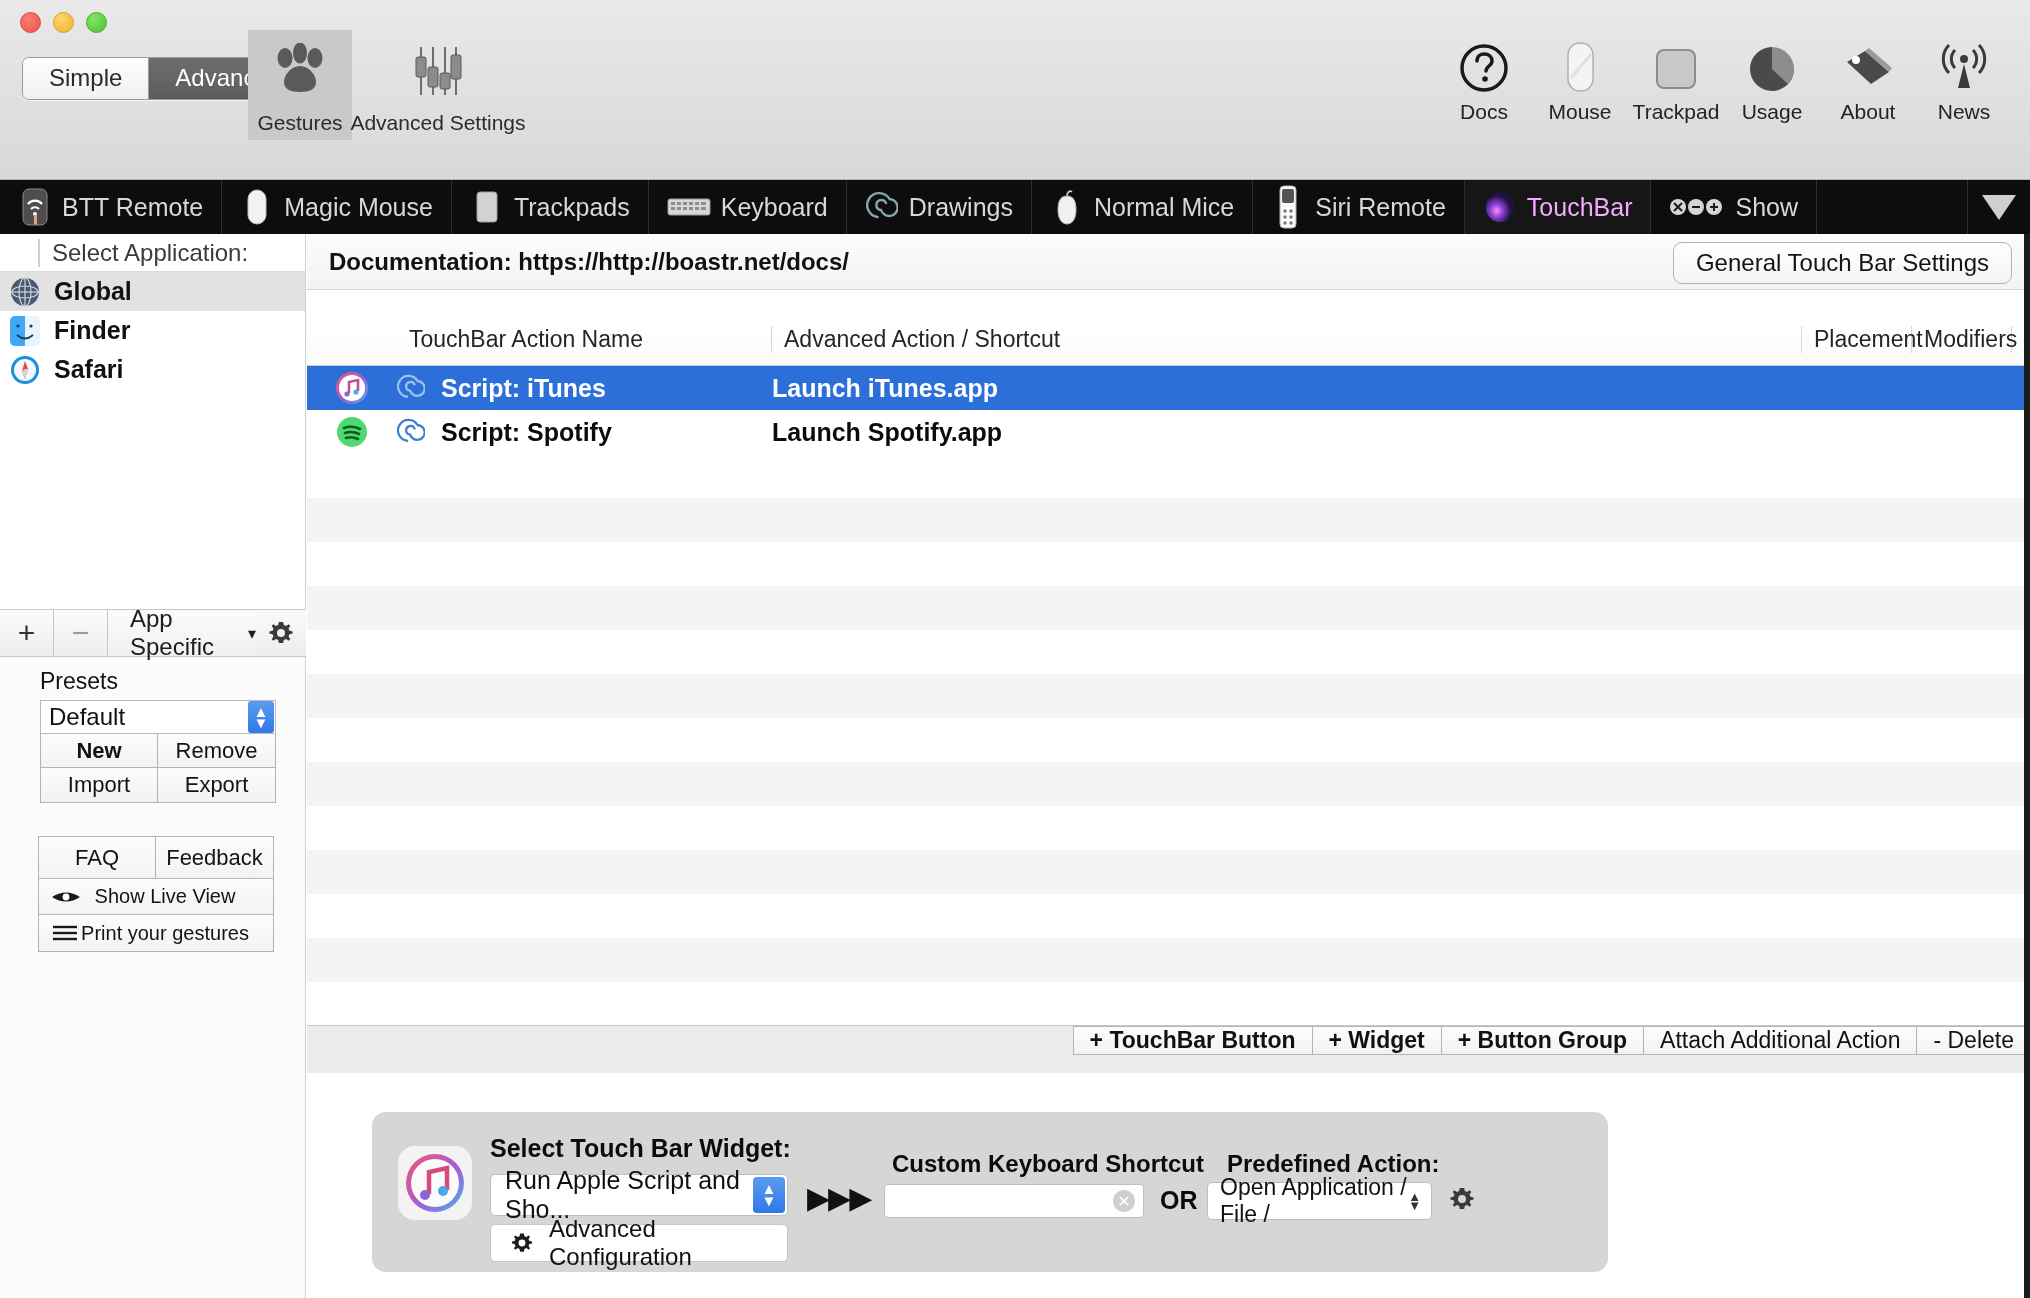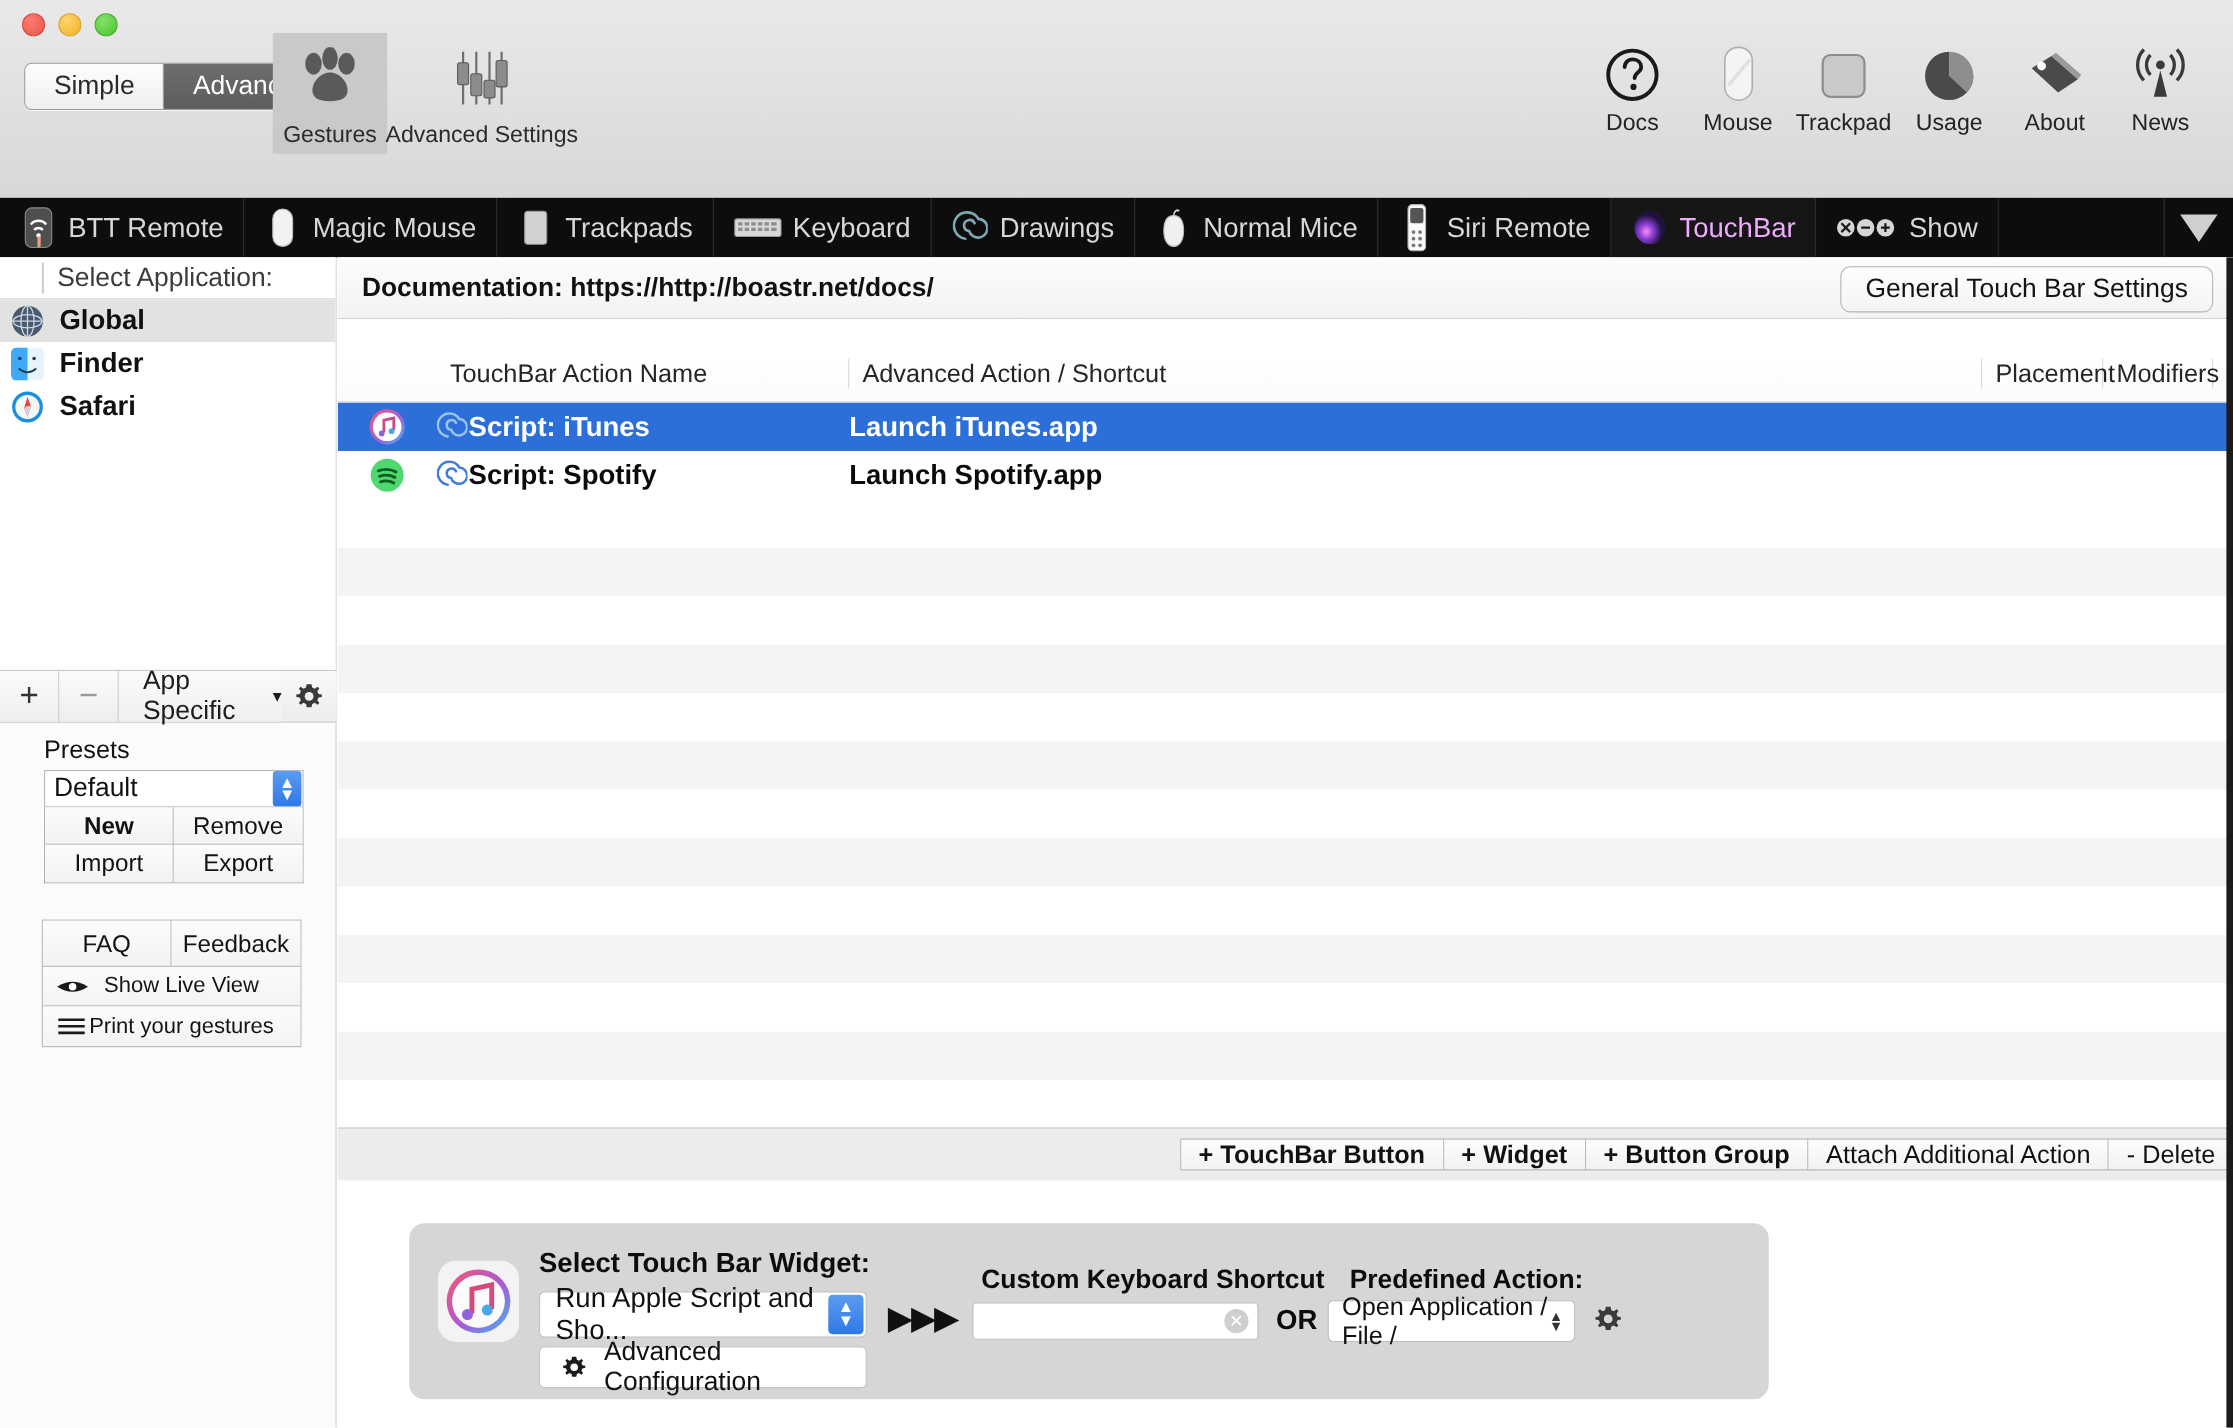--- a/index.html
+++ b/index.html
@@ -176,28 +176,28 @@
   .th-place { width: 110px; }
   .th-mod { width: 100px; }
   .th-end { width: 18px; border-right: none; }
 
   .table-body { position: relative; height: 735px; overflow: hidden; }
   .trow { height: 44px; display: flex; align-items: center; font-size: 25px; font-weight: bold; color: #0b0b0b; }
   .trow.odd { background: #f4f4f4; }
   .trow.even { background: #ffffff; }
   .trow.selected { background: #2d6fd8; color: #fff; }
   .c-icon { width: 90px; display: flex; align-items: center; justify-content: center; }
-  .c-name { width: 375px; display: flex; gap: 1px; }
+  .c-name { width: 375px; display: flex; gap: 16px; }
   .c-name .spiral { flex: 0 0 28px; }
   .c-action { width: 570px; }
 
   .action-strip {
     position: absolute; left: 0; top: 791px; width: 1723px; height: 48px;
     background: #ececec; border-top: 1px solid #c8c8c8;
-    display: flex; justify-content: flex-end; align-items: center;
+    display: flex; justify-content: flex-end; align-items: flex-start;
   }
   .astrip-inner { display: flex; align-items: stretch; border-left: 1px solid #b5b5b5; }
   .abtn {
     display: flex; align-items: center; padding: 0 16px; font-size: 23px; color: #111;
     background: linear-gradient(to bottom,#fdfdfd,#f2f2f2);
     border-right: 1px solid #b5b5b5; border-top: 1px solid #b5b5b5; border-bottom: 1px solid #b5b5b5;
   }
   .abtn.bold { font-weight: bold; }
   .abtn:last-child { border-right: none; }
 

